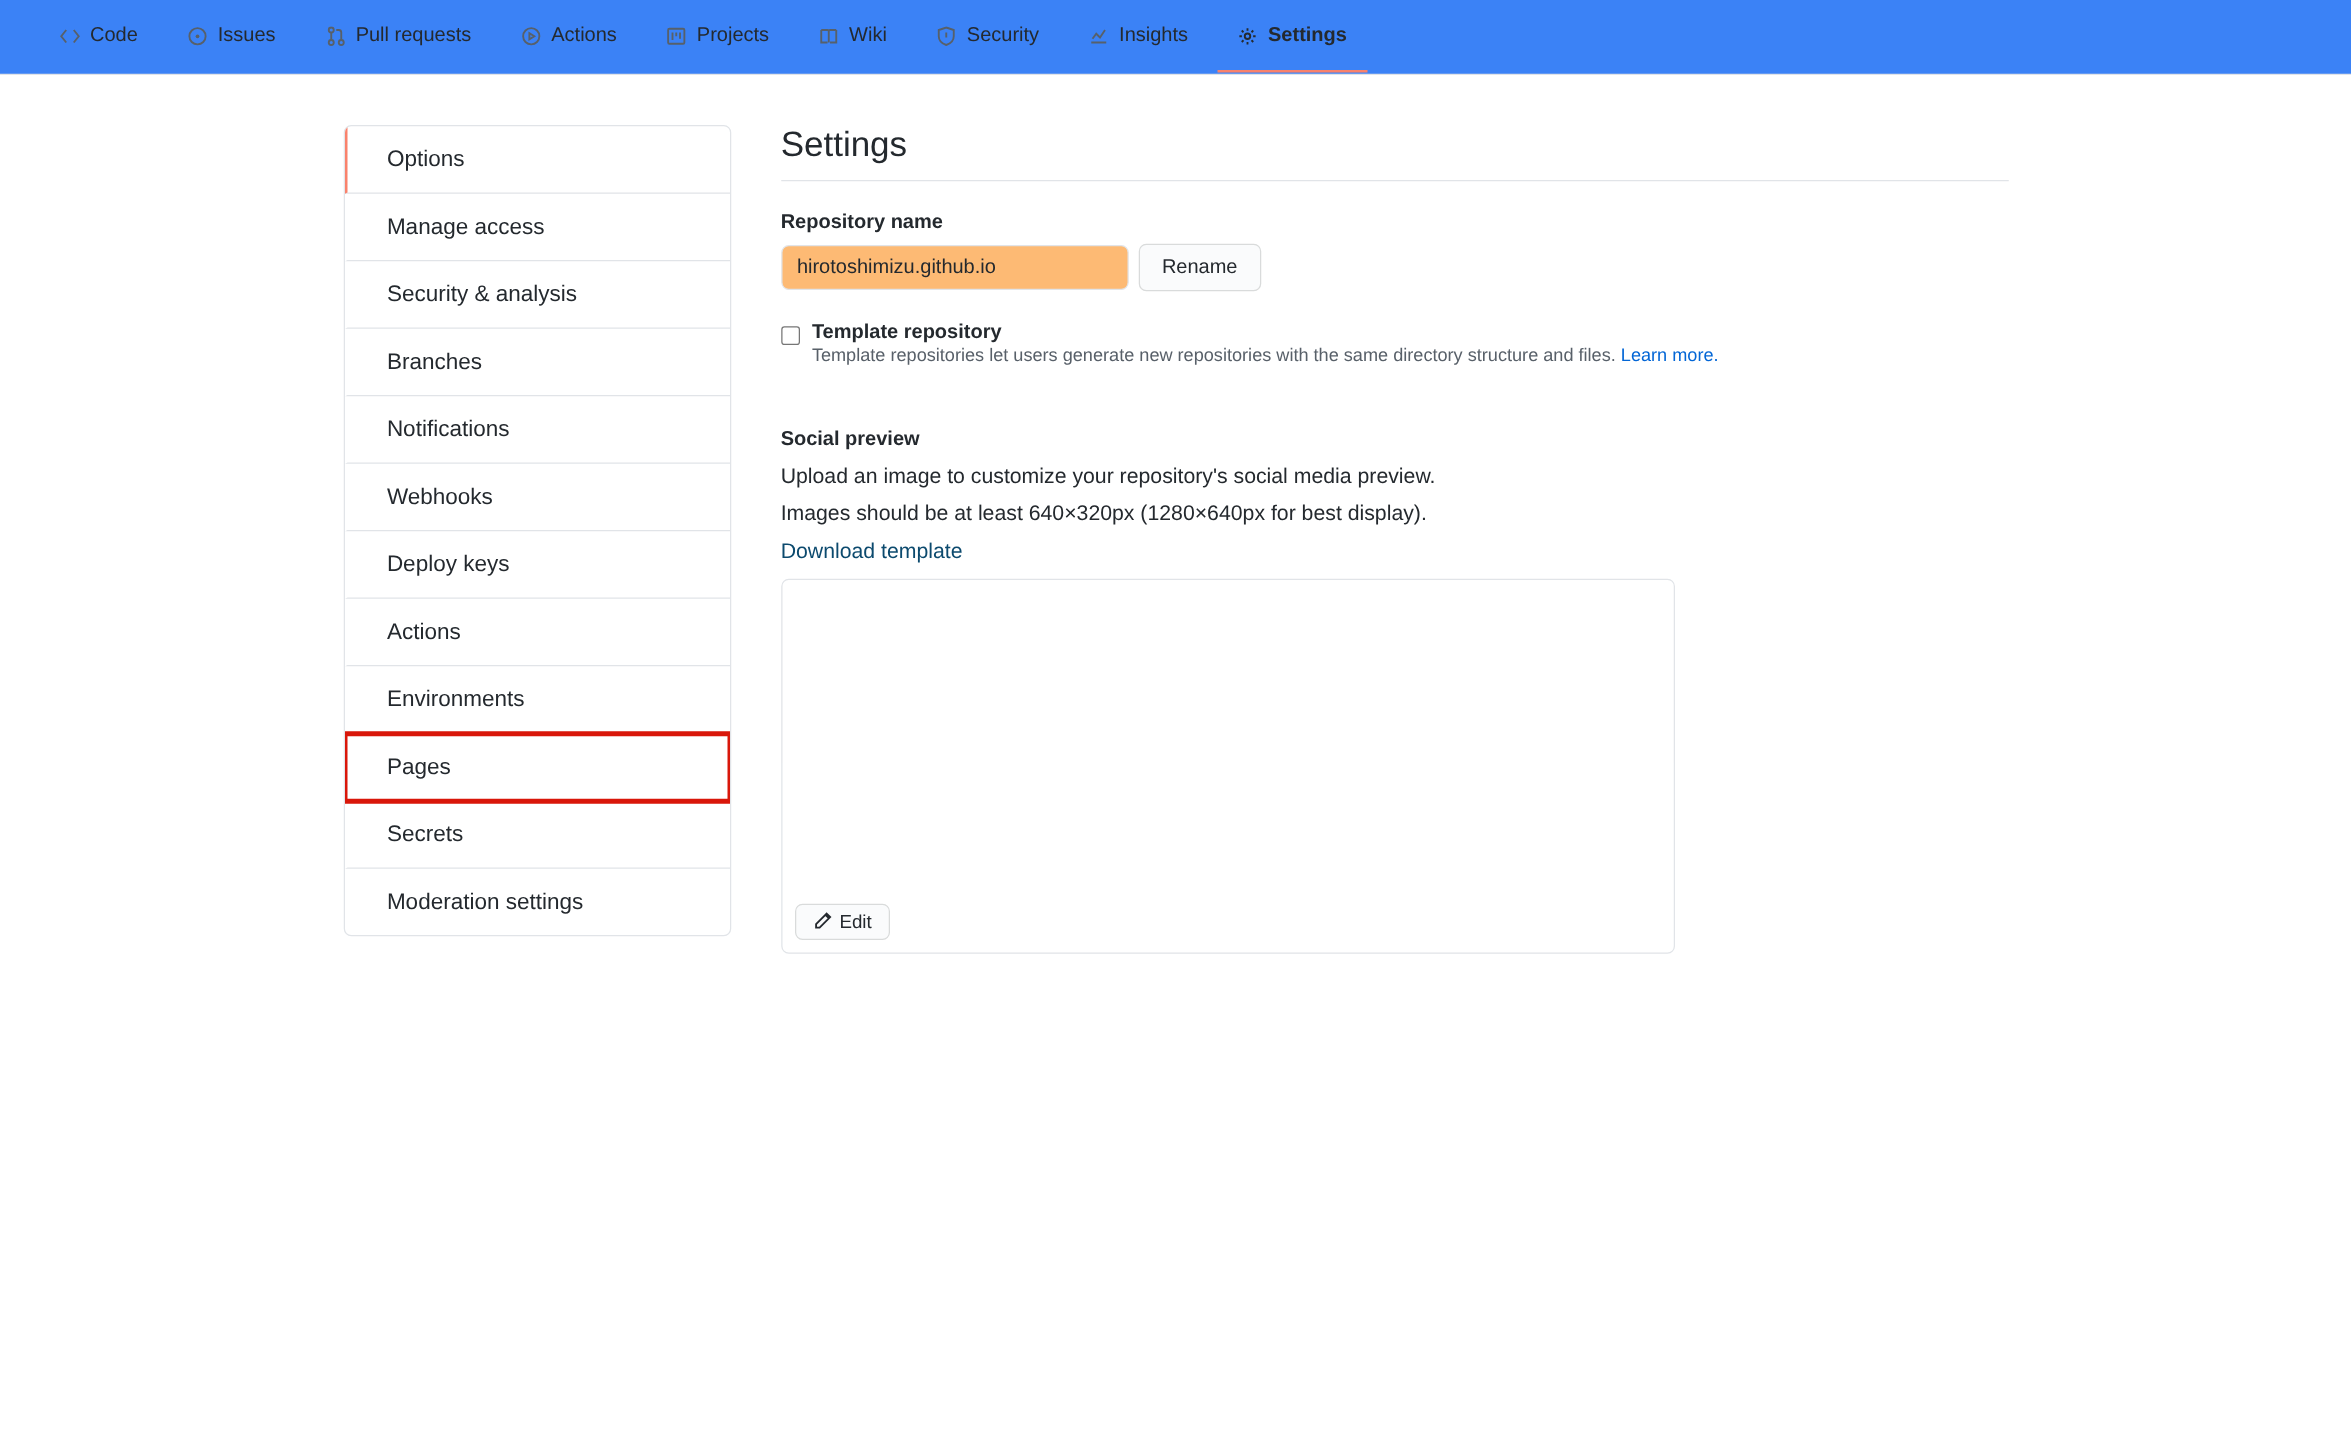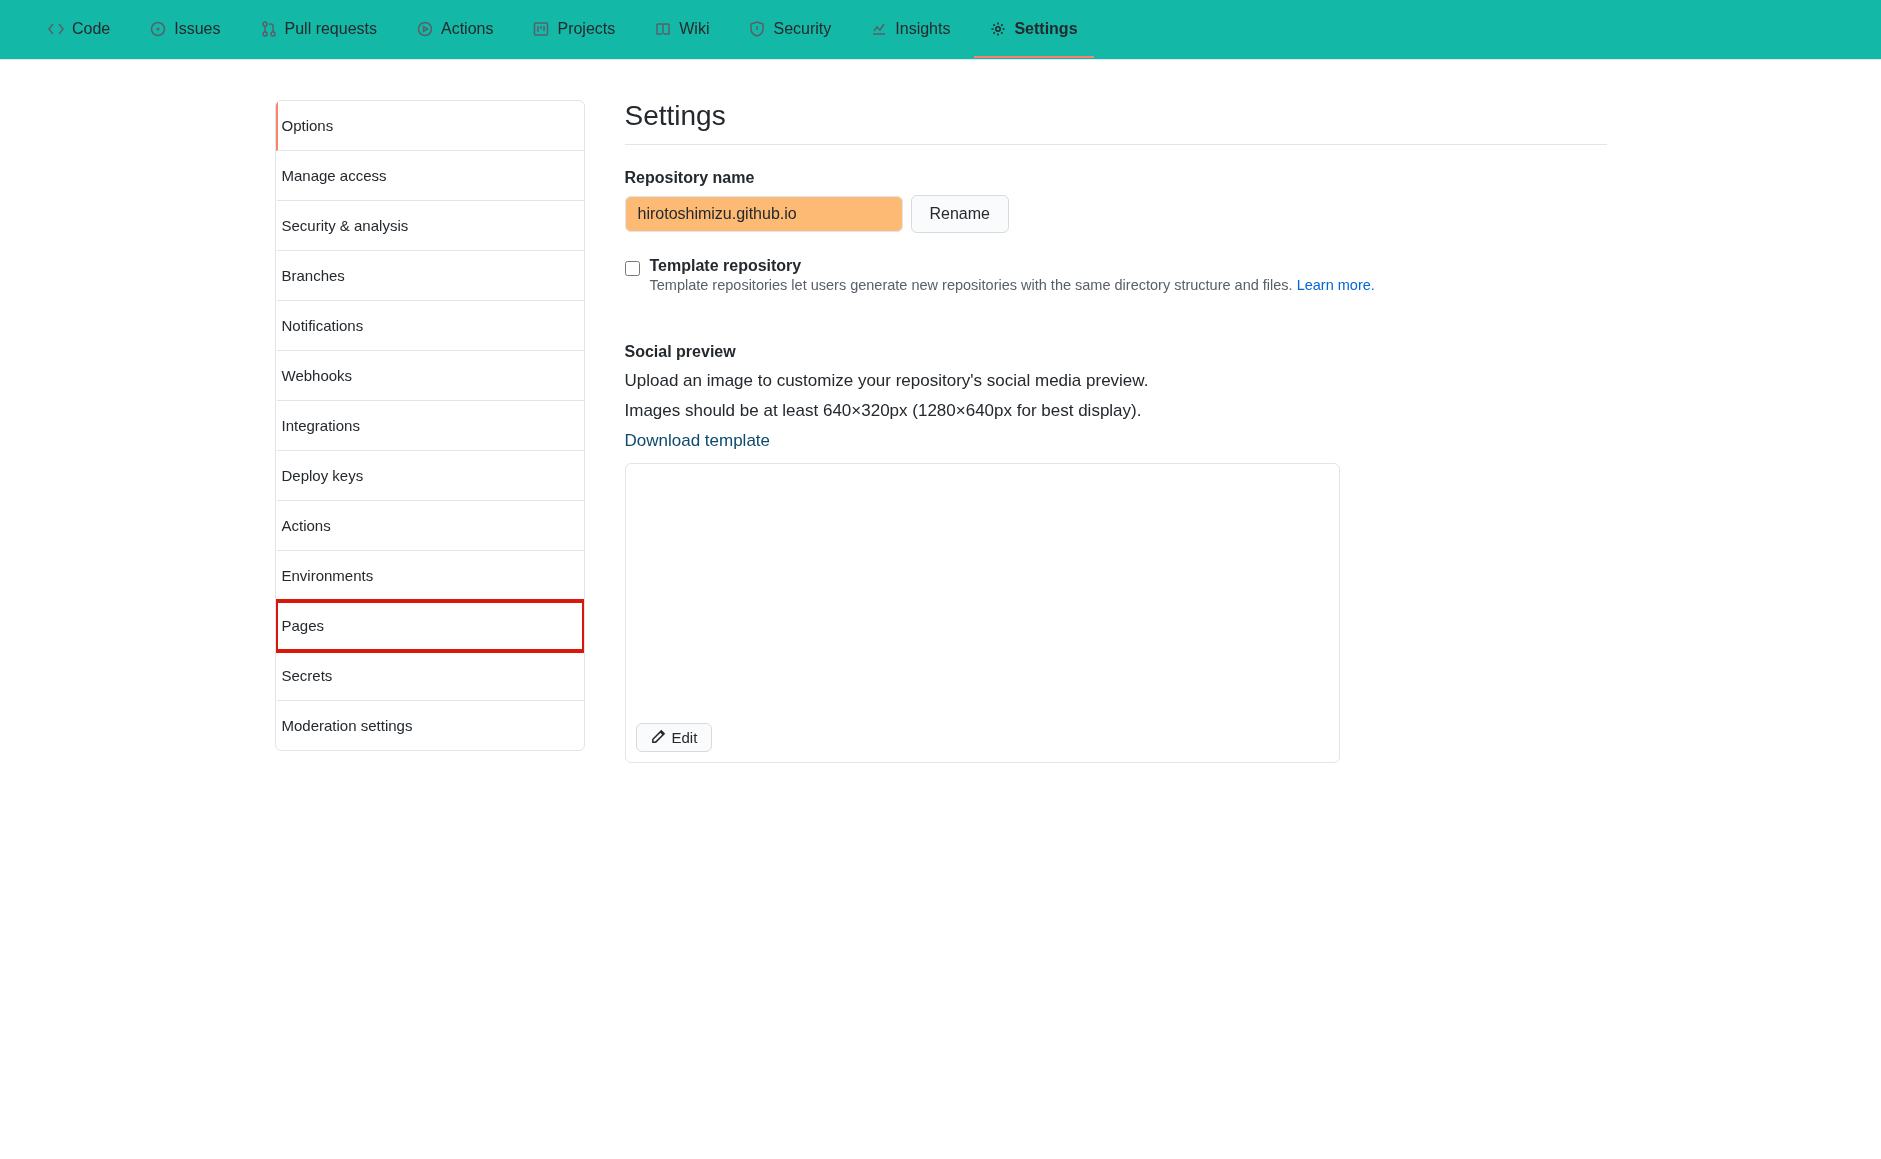--- a/index.html
+++ b/index.html
@@ -9,21 +9,21 @@
     background: #fff;
     font-size: 14px;
   }
 
   
   .topnav {
     display: flex;
     align-items: center;
     gap: 8px;
     padding: 0 32px;
-    background: #14b8a6;
+    background: #3b82f6;
     border-bottom: 1px solid #e1e4e8;
     height: 60px;
   }
   .topnav-item {
     display: flex;
     align-items: center;
     gap: 8px;
     padding: 18px 16px;
     color: #24292e;
     font-size: 16px;
@@ -50,22 +50,22 @@
   .sidebar {
     width: 310px;
     flex-shrink: 0;
     border: 1px solid #e1e4e8;
     border-radius: 6px;
     overflow: hidden;
     height: fit-content;
     background: #fff;
   }
   .sidebar-item {
-    padding: 16px 4px;
-    font-size: 15px;
+    padding: 16px 32px;
+    font-size: 18px;
     color: #24292e;
     border-bottom: 1px solid #e1e4e8;
     cursor: pointer;
     border-left: 2px solid transparent;
   }
   .sidebar-item:last-child { border-bottom: none; }
   .sidebar-item.selected {
     border-left-color: #f9826c;
   }
   .sidebar-item.highlighted {
@@ -214,21 +214,20 @@
 
 <div class="layout">
 
   <aside class="sidebar">
     <div class="sidebar-item selected"><span>Options</span></div>
     <div class="sidebar-item"><span>Manage access</span></div>
     <div class="sidebar-item"><span>Security &amp; analysis</span></div>
     <div class="sidebar-item"><span>Branches</span></div>
     <div class="sidebar-item"><span>Notifications</span></div>
     <div class="sidebar-item"><span>Webhooks</span></div>
-    <div class="sidebar-item"><span>Integrations</span></div>
     <div class="sidebar-item"><span>Deploy keys</span></div>
     <div class="sidebar-item"><span>Actions</span></div>
     <div class="sidebar-item"><span>Environments</span></div>
     <div class="sidebar-item highlighted"><span>Pages</span></div>
     <div class="sidebar-item"><span>Secrets</span></div>
     <div class="sidebar-item"><span>Moderation settings</span></div>
   </aside>
 
   <main class="main">
     <h1 class="page-title">Settings</h1>

